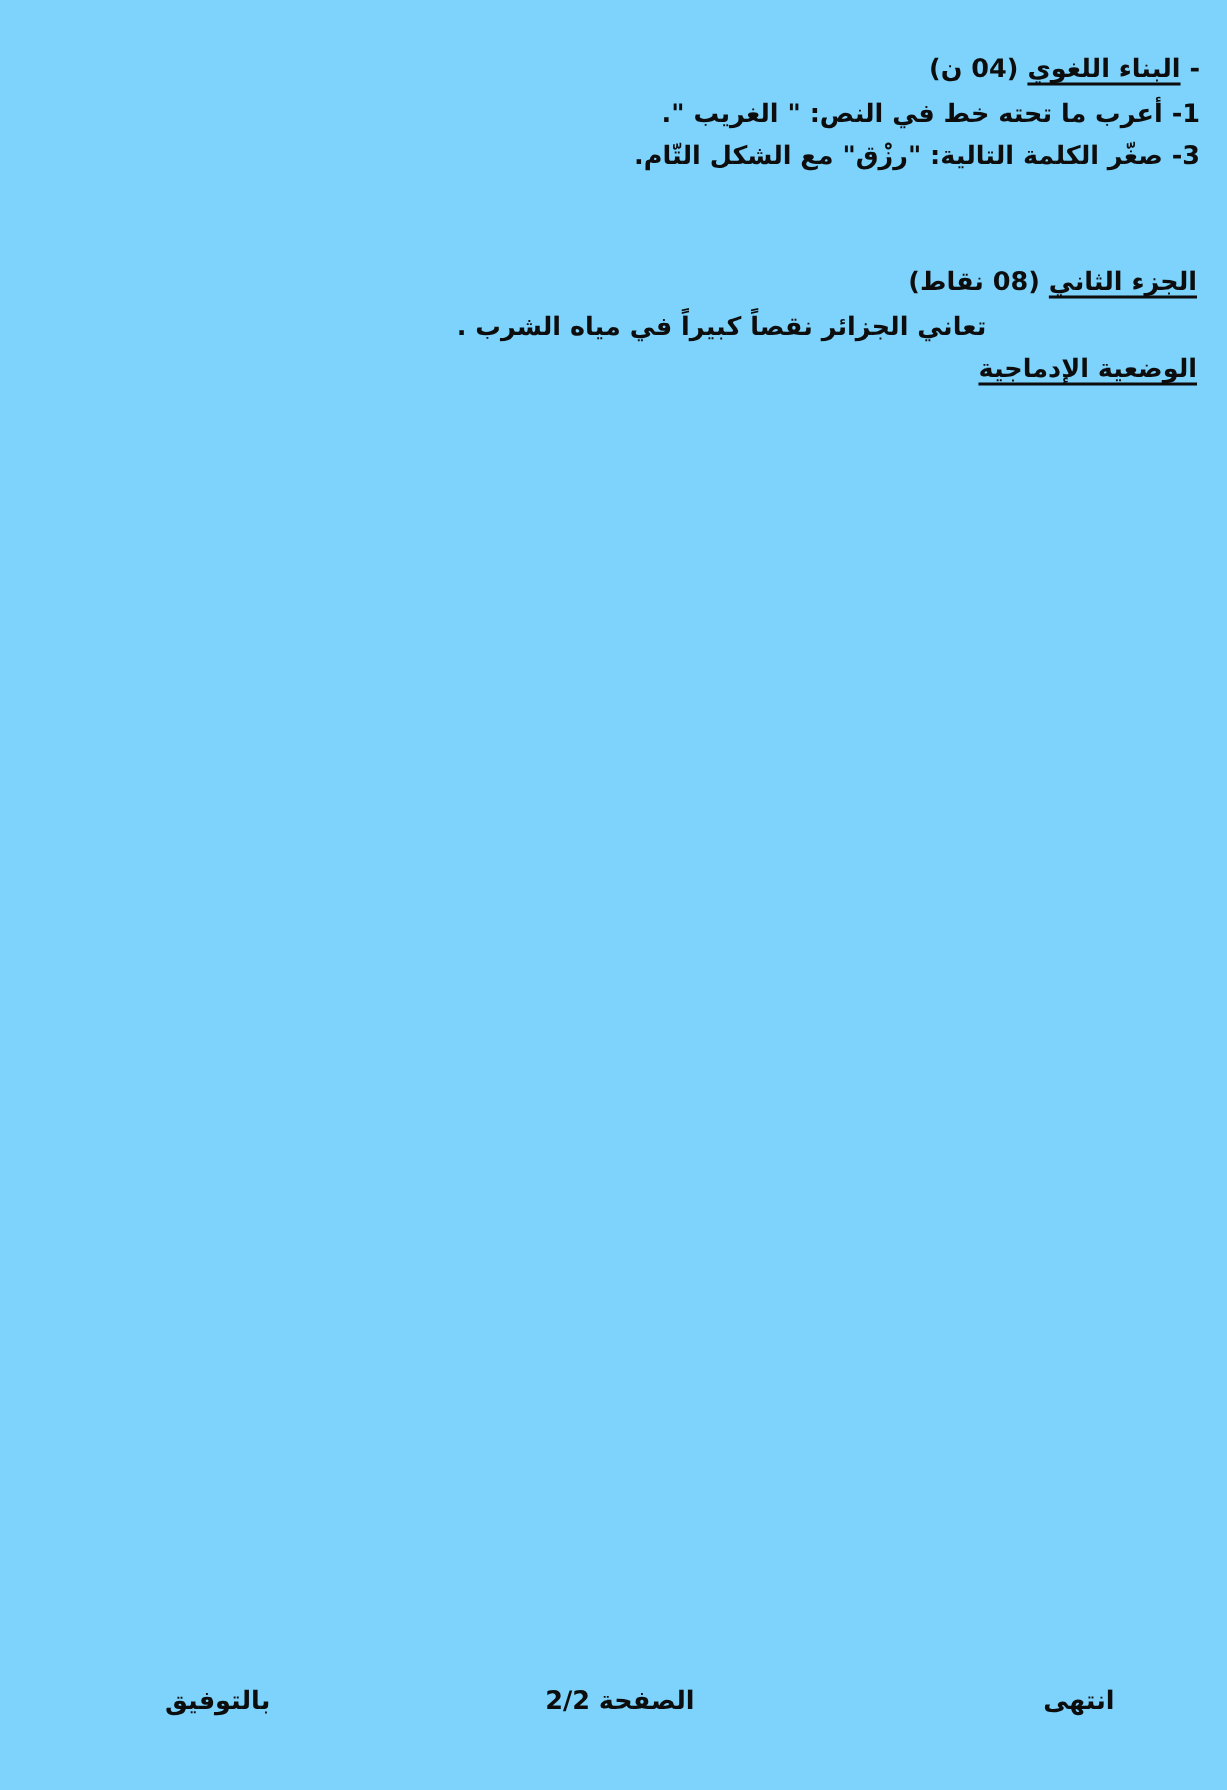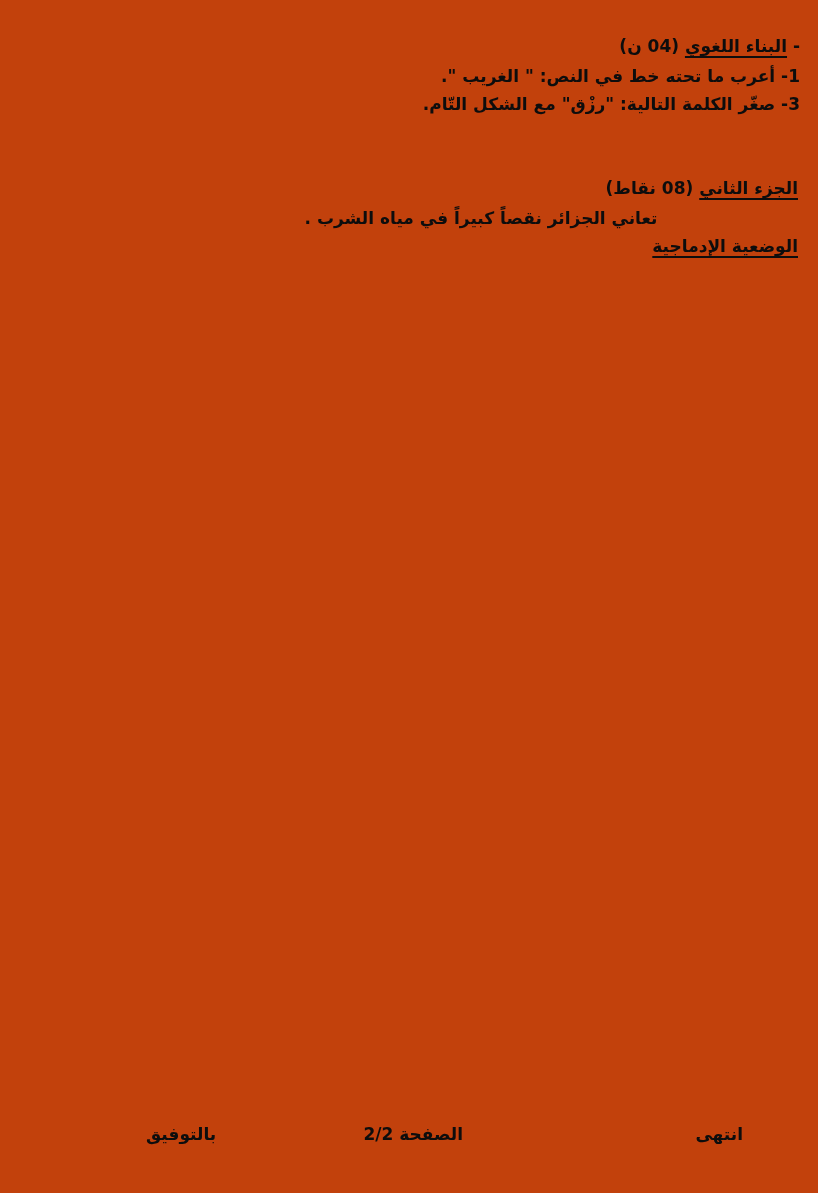--- a/index.html
+++ b/index.html
@@ -6,21 +6,21 @@
     margin: 0;
     padding: 0;
     background: #e9e9e9;
     font-family: "DejaVu Sans", sans-serif;
   }
   .page {
     position: relative;
     width: 818px;
     height: 1193px;
     margin: 0 auto;
-    background: #c2410c;
+    background: #7dd3fc;
     color: #0d0d0d;
     direction: rtl;
     overflow: hidden;
   }
   .txt {
     font-weight: bold;
     font-size: 17px;
     line-height: 28px;
     color: #0d0d0d;
   }
@@ -49,21 +49,21 @@
   .footer {
     position: absolute;
     top: 1120px;
     left: 0;
     right: 0;
     height: 34px;
   }
   .footer .txt { position: absolute; white-space: nowrap; }
   .footer-end     { right: 75px; }
   .footer-page    { right: 355px; }
-  .footer-luck    { left: 110px; margin-left: 36px; }
+  .footer-luck    { left: 110px; }
 </style>
 </head>
 <body>
 
 <div class="page">
 
   <div class="section-language">
     <div class="txt heading">
       <span>-</span>
       <span class="u">البناء اللغوي</span>

